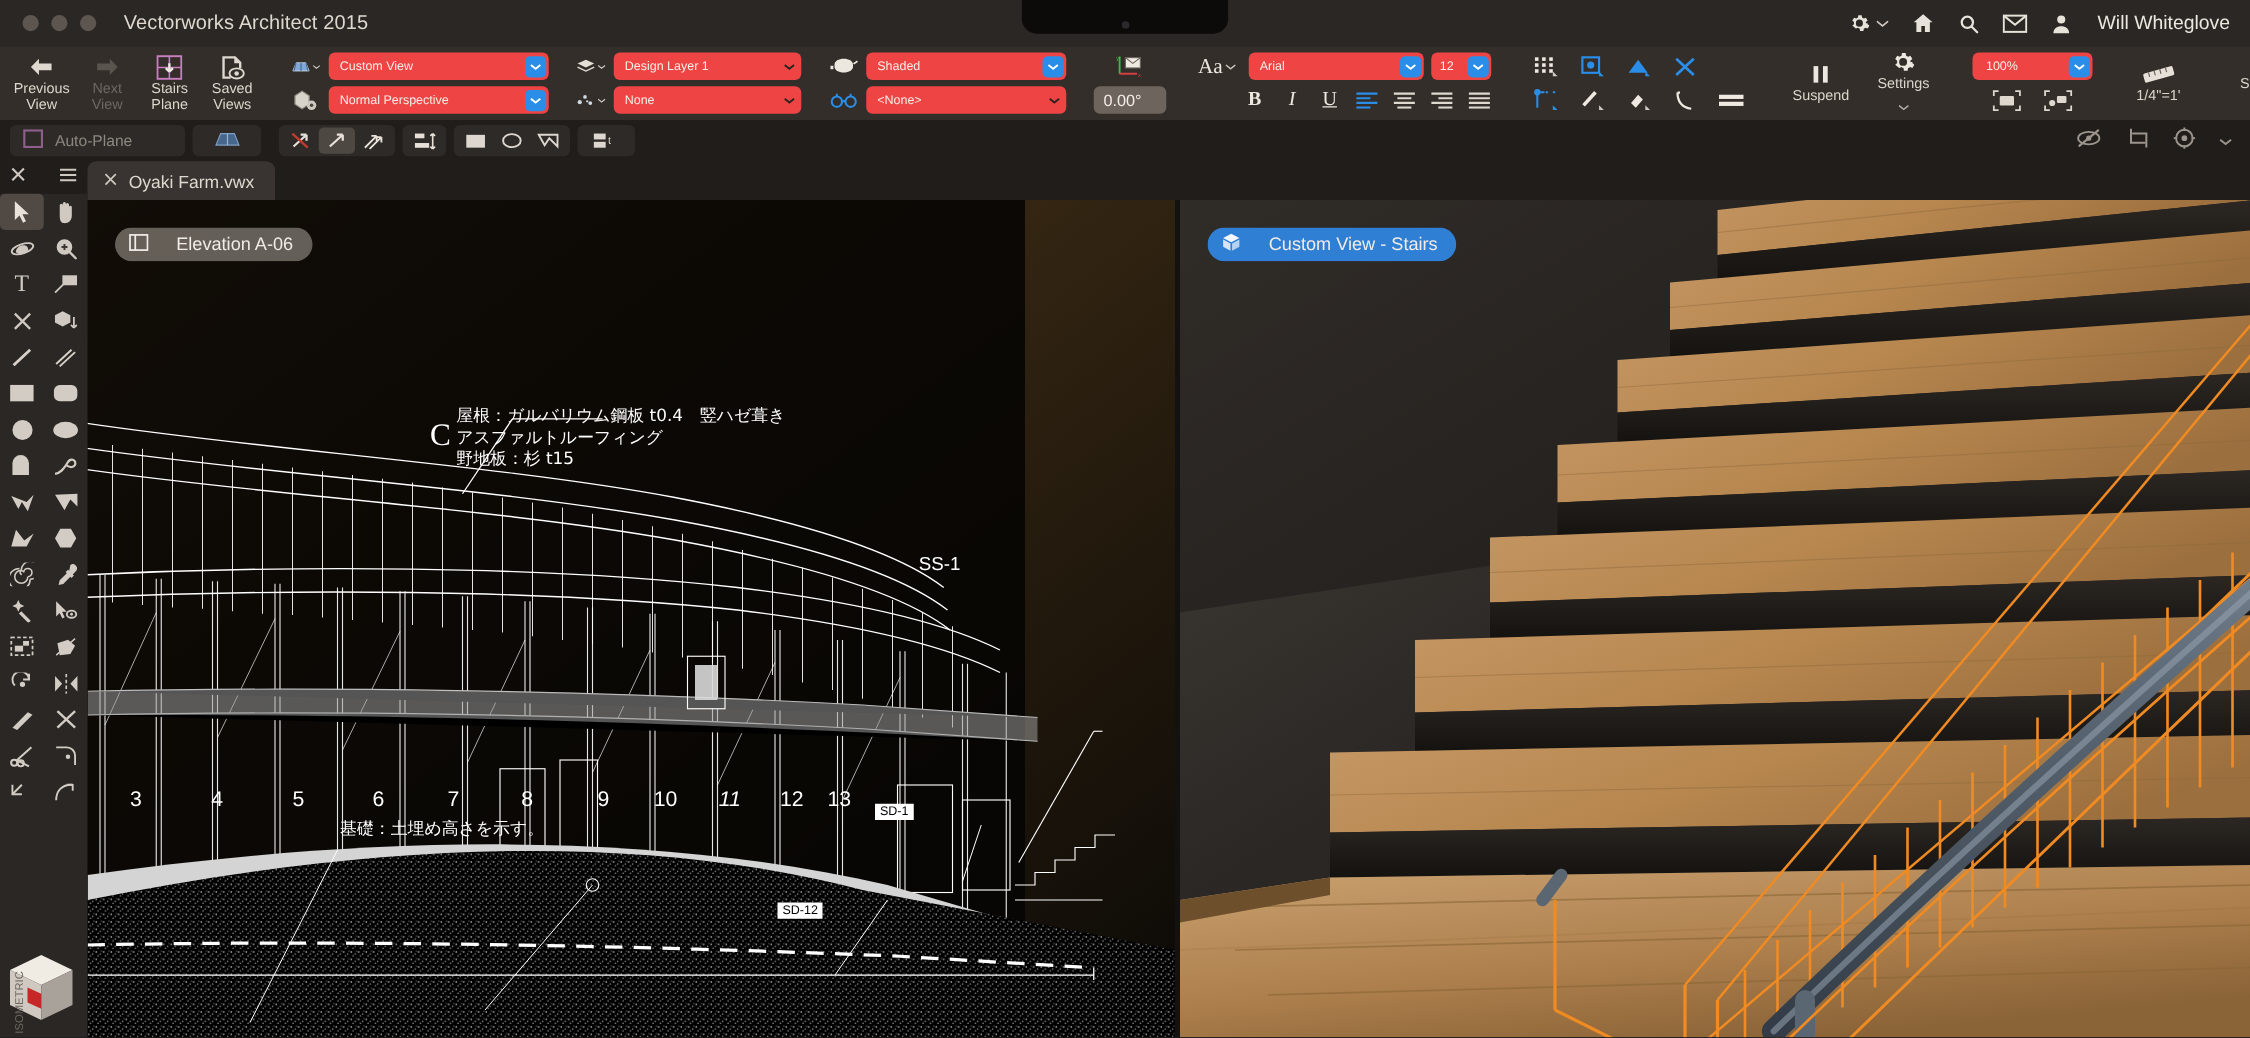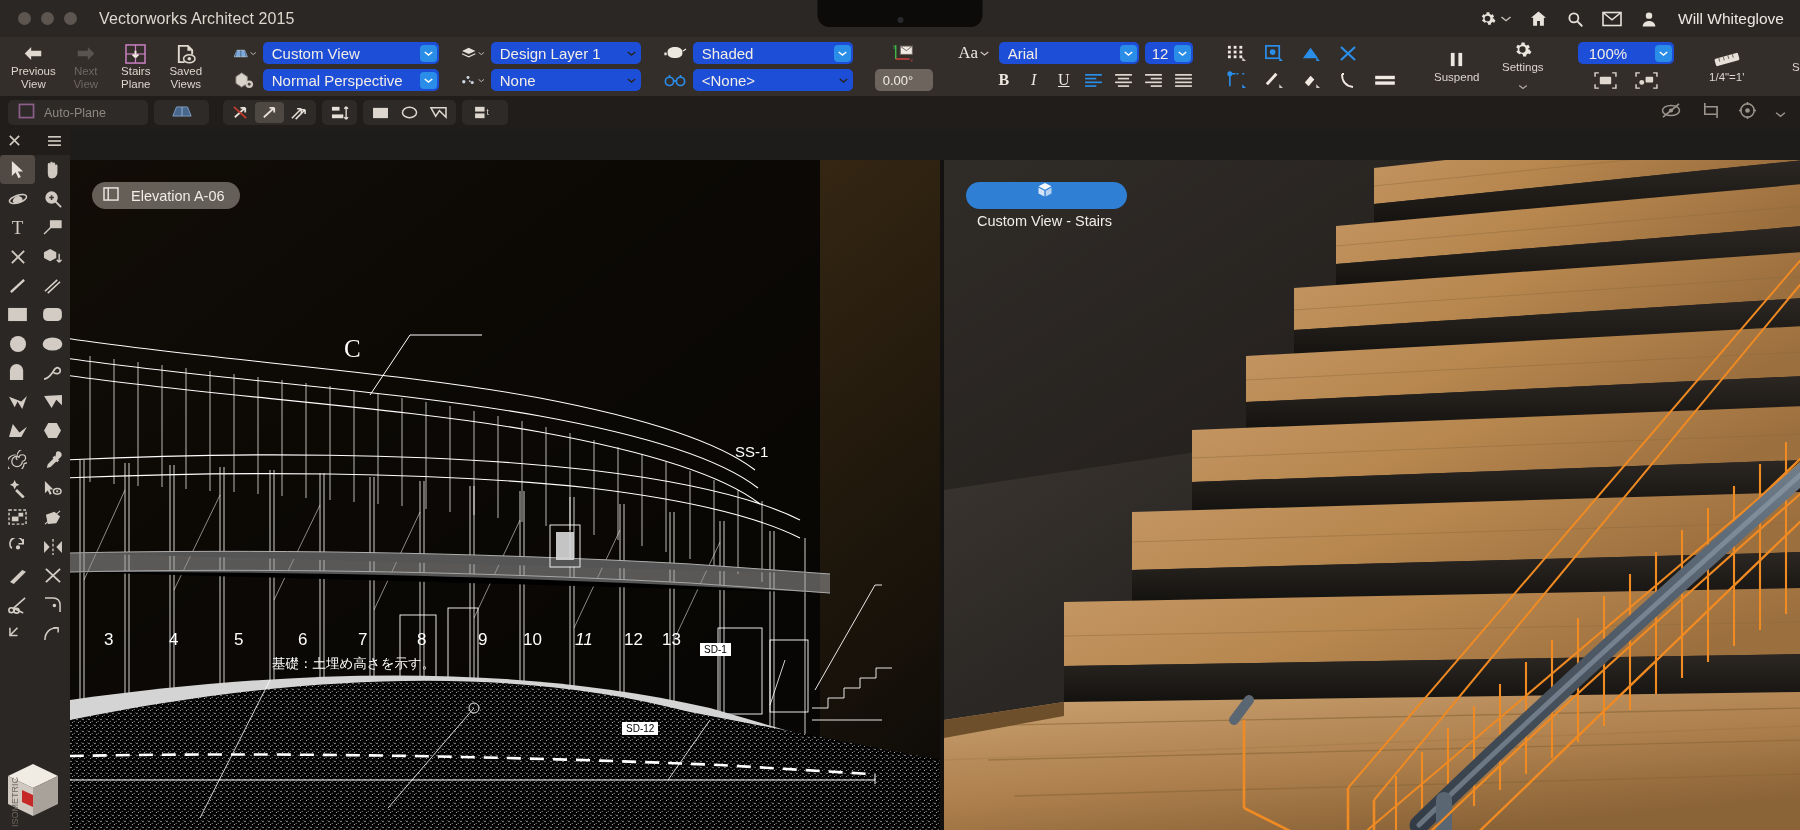--- a/index.html
+++ b/index.html
@@ -49,23 +49,23 @@
     min-width: 50px; padding: 2px 5px; height: 100%; gap: 1px;
   }
   .tbtn .glyph { height: 21px; display: flex; align-items: center; justify-content: center; }
   .tbtn .lbl { font-size: 11.5px; line-height: 12.5px; text-align: center; color: #dcd6cd; white-space: pre-line; }
   .tbtn.disabled .lbl { color: #6d6761; }
   .tbtn.disabled .glyph { opacity: .45; }
 
   .rows2 { display: flex; flex-direction: column; justify-content: center; gap: 5px; height: 59px; }
   .row { display: flex; align-items: center; gap: 6px; height: 22px; }
   .combo {
-    height: 22px; border-radius: 5px; background: #1d4ed8;
+    height: 22px; border-radius: 5px; background: #ef4444;
     display: flex; align-items: center; padding: 0 2px 0 9px;
-    font-size: 15px; color: #f2ede6; position: relative;
+    font-size: 10px; color: #f2ede6; position: relative;
   }
   .combo .cval { flex: 1; white-space: nowrap; overflow: hidden; }
   .caret-box {
     width: 17px; height: 17px; border-radius: 4px; background: #2a8ee8;
     display: flex; align-items: center; justify-content: center; margin-left: 6px; flex: 0 0 auto;
   }
   .caret-box svg { display: block; }
   .caret-plain { margin-left: 6px; margin-right: 3px; color: #cfc8c0; display: flex; }
   .smallicon { width: 24px; display: flex; align-items: center; justify-content: center; }
   .dropdown-mini { display: flex; align-items: center; gap: 2px; }
@@ -120,25 +120,25 @@
   }
   .tabclose { font-size: 13px; color: #bdb7b0; }
 
   .viewports { position: absolute; top: 160px; left: 70px; width: 1730px; height: 670px; display: flex; }
   .vp-left { position: relative; width: 870px; height: 670px; overflow: hidden; }
   .vp-divider { width: 4px; background: #141211; }
   .vp-right { position: relative; flex: 1; height: 670px; overflow: hidden; }
 
   .vp-badge {
     position: absolute; z-index: 20; height: 27px; border-radius: 14px;
-    display: flex; align-items: center; gap: 12px; padding: 0 15px 0 11px;
+    display: flex; align-items: center; gap: 22px; padding: 0 15px 0 11px;
     font-size: 14.5px; color: #f0ece6; background: rgba(120,114,106,.82);
     backdrop-filter: blur(2px);
   }
-  .vp-badge.blue { background: #2f7fd4; flex-direction: column; }
+  .vp-badge.blue { background: #2f7fd4; }
 
   
   .drawing { position: absolute; inset: 0; background: #000; }
   .ann {
     position: absolute; color: #fff; font-size: 13.5px; line-height: 17px;
     font-family: "DejaVu Sans", sans-serif; white-space: pre;
   }
   .marker-c { position: absolute; color: #fff; font-size: 25px; font-family: "Liberation Serif", serif; }
   .gridnum {
     position: absolute; color: #fff; font-size: 17px; font-family: "Liberation Sans", sans-serif;
@@ -969,20 +969,31 @@
         </div>
       <div class="tool">
           <svg width="19" height="17" viewBox="0 0 20 18" fill="none" stroke="#d2ccc4" stroke-width="1.6">
             <path d="M2 16c0-8 5-13 13-13"></path>
             <path d="M11 3h5v5" stroke-linejoin="round"></path>
           </svg>
         </div>
     </div>
   </div>
 
+  <div class="tabbar">
+    <div class="doctab">
+      <span class="tabclose">
+        <svg width="11" height="11" viewBox="0 0 12 12" stroke="#cfc9c1" stroke-width="1.5">
+            <line x1="1.5" y1="1.5" x2="10.5" y2="10.5"></line>
+            <line x1="10.5" y1="1.5" x2="1.5" y2="10.5"></line>
+          </svg>
+      </span>
+      <span>Oyaki Farm.vwx</span>
+    </div>
+  </div>
 
   <div class="viewports">
 
     <div class="vp-left">
       <div class="drawing">
         <svg width="870" height="670" viewBox="0 0 870 670" style="position:absolute;inset:0">
           <defs>
             <linearGradient id="bgGrad" x1="0" y1="0" x2="1" y2="1">
               <stop offset="0" stop-color="#6a4a21"></stop>
               <stop offset="0.35" stop-color="#3a2a14"></stop>
@@ -1144,20 +1155,23 @@
         <span>
           <svg width="16" height="14" viewBox="0 0 17 15" fill="none" stroke="#efece6" stroke-width="1.5">
               <rect x="1" y="1" width="15" height="13"></rect>
               <line x1="5.5" y1="1" x2="5.5" y2="14"></line>
             </svg>
         </span>
         <span>Elevation A-06</span>
       </div>
 
       <div class="marker-c" style="left:274px; top:175px;">C</div>
+      <div class="ann" style="left:295px; top:165px;">屋根：ガルバリウム鋼板 t0.4　竪ハゼ葺き
+アスファルトルーフィング
+野地板：杉 t15</div>
       <div class="ss-label" style="left:665px; top:283px;">SS-1</div>
       <div class="tagbox" style="left:630px; top:483px;">SD-1</div>
       <div class="tagbox" style="left:552px; top:562px;">SD-12</div>
 
       <div class="gridnum" style="left:34px;  top:470px;">3</div>
       <div class="gridnum" style="left:99px;  top:470px;">4</div>
       <div class="gridnum" style="left:164px; top:470px;">5</div>
       <div class="gridnum" style="left:228px; top:470px;">6</div>
       <div class="gridnum" style="left:288px; top:470px;">7</div>
       <div class="gridnum" style="left:347px; top:470px;">8</div>

